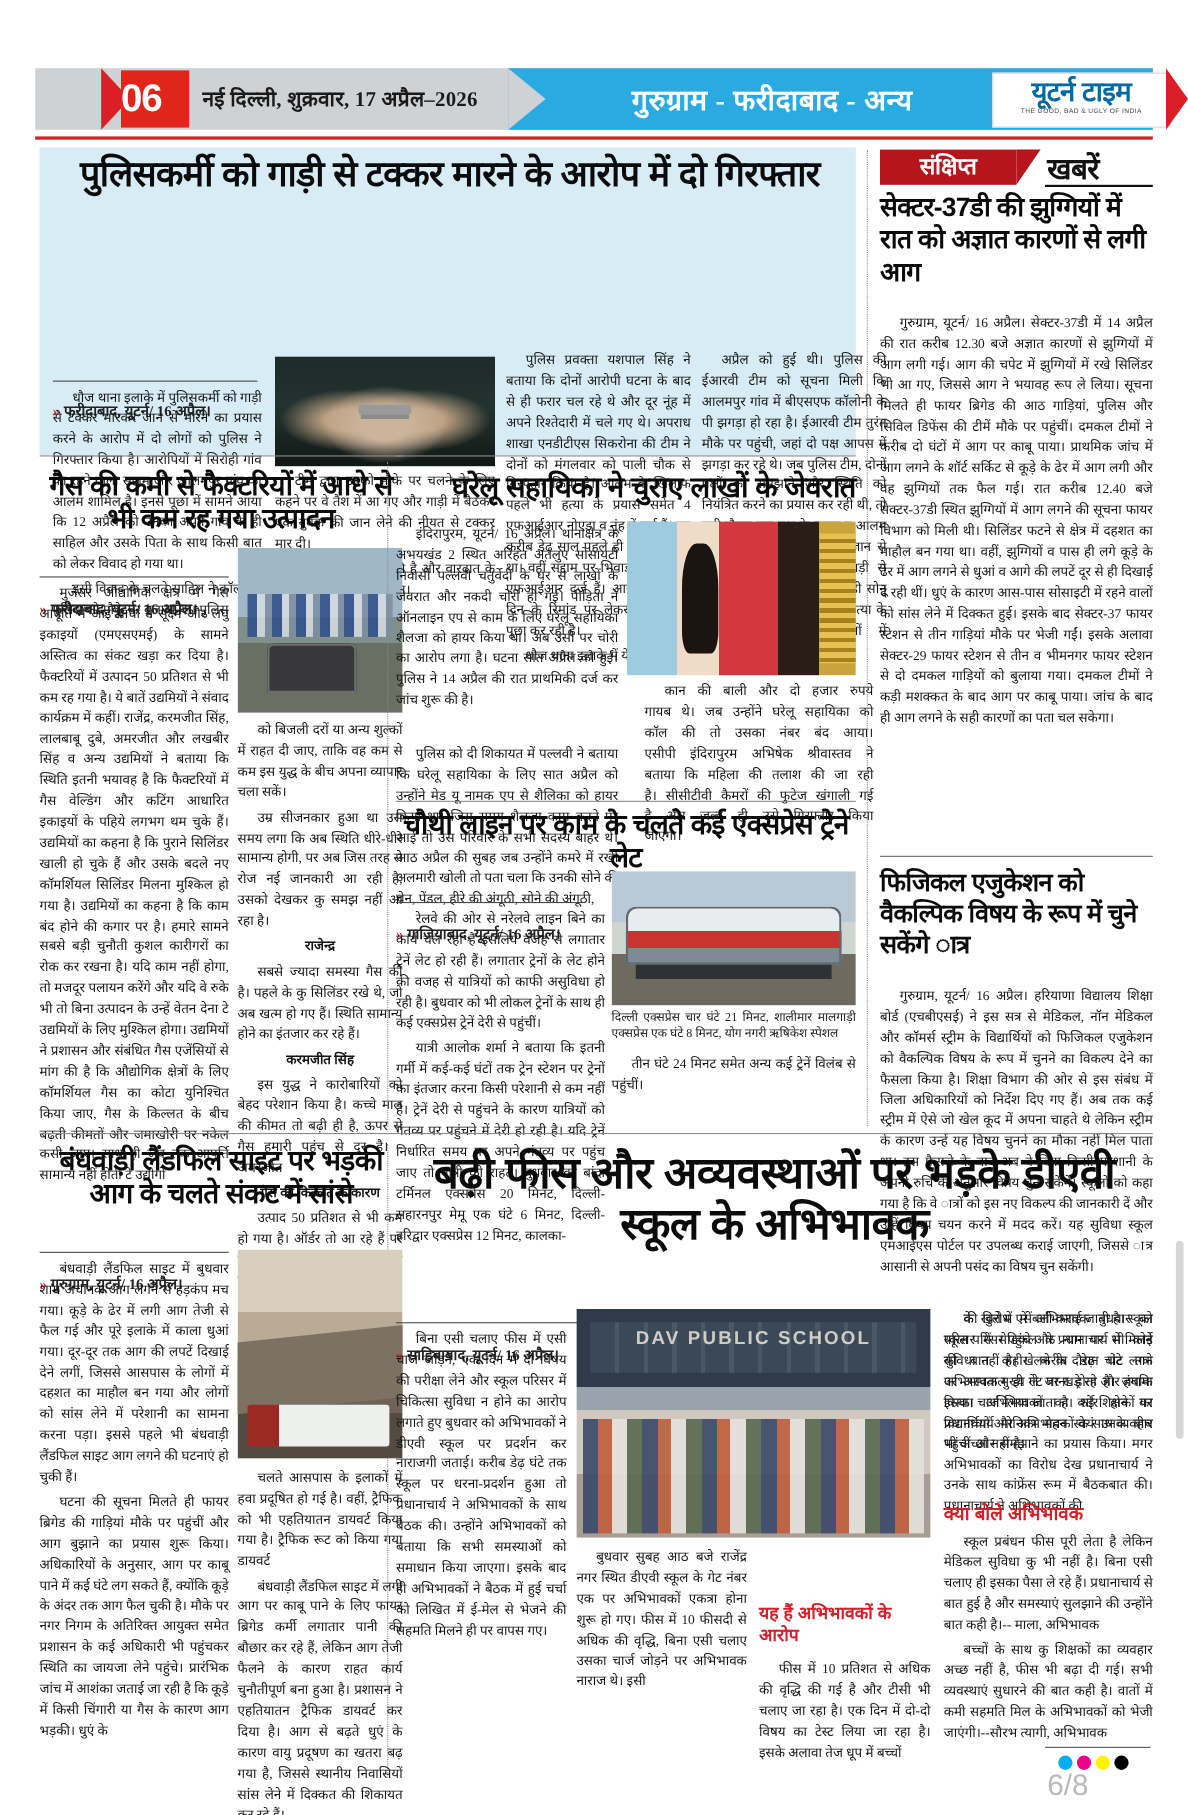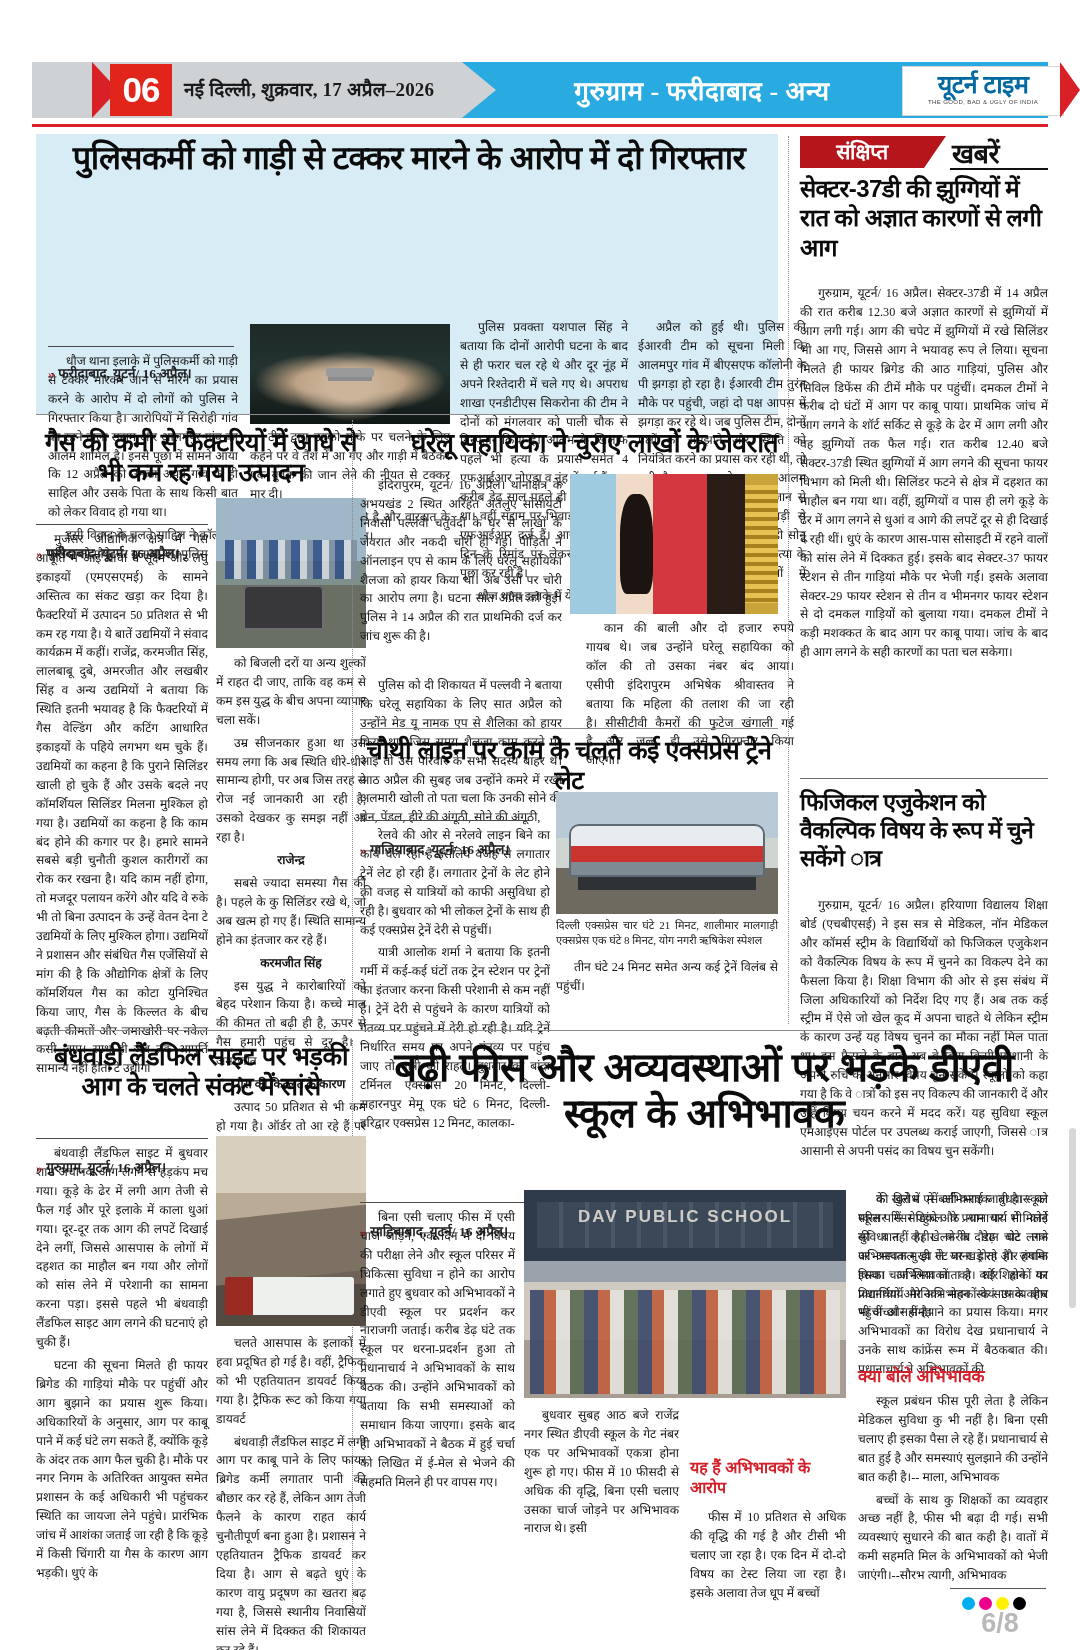--- a/index.html
+++ b/index.html
@@ -10,21 +10,21 @@
     color:#111;
     overflow:hidden;
   }
   .page{position:relative;width:1080px;height:1650px;background:#fff;box-sizing:border-box;}
 
   
   .masthead{position:absolute;left:32px;top:62px;width:1016px;height:62px;}
   .mh-strip{position:absolute;left:0;top:0;width:1016px;height:56px;background:#cfd2d4;}
   .mh-left-tri{position:absolute;left:60px;top:0;width:0;height:0;border-top:28px solid transparent;border-bottom:28px solid transparent;border-left:26px solid #d92027;}
   .mh-pagebox{position:absolute;left:78px;top:2px;width:62px;height:52px;background:#e1251b;color:#fff;
-    font-family:"Liberation Sans",sans-serif;font-weight:bold;font-size:35px;line-height:52px;text-align:center;letter-spacing:-1px;}
+    font-family:"Liberation Sans",sans-serif;font-weight:bold;font-size:35px;line-height:52px;letter-spacing:-1px;}
   .mh-date{position:absolute;left:152px;top:14px;font-size:19px;font-weight:bold;color:#1a1a1a;letter-spacing:.2px;}
   .mh-blue{position:absolute;left:430px;top:0;width:586px;height:56px;background:#29abe2;}
   .mh-grey-arrow{position:absolute;left:430px;top:0;width:0;height:0;border-top:28px solid transparent;border-bottom:28px solid transparent;border-left:34px solid #cfd2d4;}
   .mh-edition{position:absolute;left:500px;top:10px;width:340px;text-align:center;color:#fff;font-weight:bold;font-size:26px;letter-spacing:.5px;}
   .mh-logo{position:absolute;left:870px;top:4px;width:160px;height:48px;background:#fff;border:1px solid #d6d6d6;text-align:center;}
   .mh-logo .lg-main{font-family:"Liberation Sans",sans-serif;font-weight:bold;font-size:25px;color:#0369a1;line-height:30px;letter-spacing:-.5px;padding-top:2px;}
   .mh-logo .lg-sub{font-size:6px;color:#444;letter-spacing:.4px;font-family:"Liberation Sans",sans-serif;}
   .mh-right-tri{position:absolute;left:1028px;top:0;width:0;height:0;border-top:28px solid transparent;border-bottom:28px solid transparent;border-left:20px solid #d92027;}
   .mh-rule{position:absolute;left:32px;top:124px;width:1016px;height:3px;background:#d92027;}
 
@@ -114,21 +114,21 @@
   .s6-c3b{position:absolute;left:330px;top:470px;width:156px;height:112px;}
   .s6-c4{position:absolute;left:498px;top:152px;width:190px;height:168px;}
   .s6-red2{position:absolute;left:498px;top:326px;width:190px;font-family:"Liberation Sans",sans-serif;font-weight:bold;font-size:17px;color:#d3202a;}
   .s6-c5{position:absolute;left:498px;top:354px;width:190px;height:226px;}
 
   
   .foot-rule{position:absolute;left:950px;top:1588px;width:96px;height:1px;background:#555;}
   .cmyk{position:absolute;left:962px;top:1596px;}
   .cmyk i{display:inline-block;width:13px;height:13px;border-radius:50%;margin-right:4px;}
   .cmyk .c{background:#00aeef;}.cmyk .m{background:#ec008c;}.cmyk .y{background:#fff200;}.cmyk .k{background:#000;}
-  .pagenum{position:absolute;left:952px;top:1608px;width:96px;text-align:center;font-size:27px;color:#b9b9b9;font-family:"Liberation Sans",sans-serif;font-weight:bold;}
+  .pagenum{position:absolute;left:952px;top:1608px;width:96px;font-size:27px;color:#b9b9b9;font-family:"Liberation Sans",sans-serif;}
   .scroll-pill{position:absolute;right:4px;top:1128px;width:7px;height:180px;background:#d7d7d7;border-radius:4px;}
 
   
   .ph-hands{width:100%;height:100%;background:
      radial-gradient(ellipse at 50% 62%,#cbb49a 0 16%,rgba(203,180,154,0) 40%),
      radial-gradient(ellipse at 34% 58%,#bda083 0 12%,rgba(0,0,0,0) 34%),
      radial-gradient(ellipse at 66% 58%,#bda083 0 12%,rgba(0,0,0,0) 34%),
      linear-gradient(180deg,#1d2a28 0%,#24332f 45%,#101816 100%);}
   .ph-hands:after{content:"";position:absolute;left:38%;top:44%;width:24%;height:9%;background:#9a9a9a;border-radius:3px;box-shadow:0 6px 0 -2px #8c8c8c;}
   .ph-cyl{width:100%;height:100%;background:

